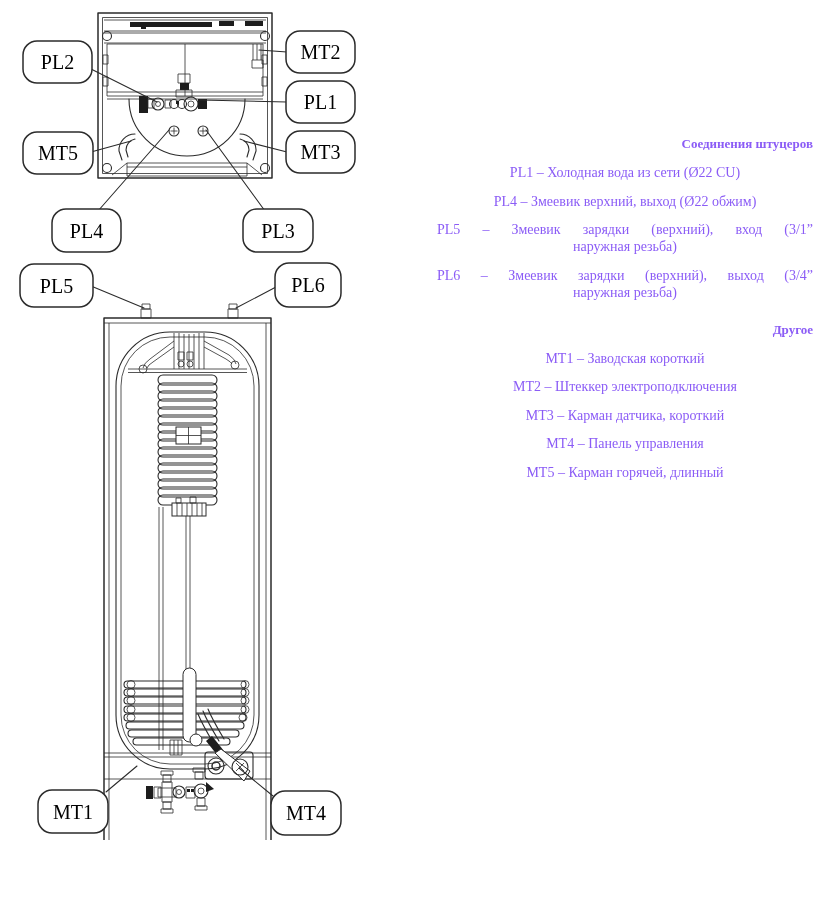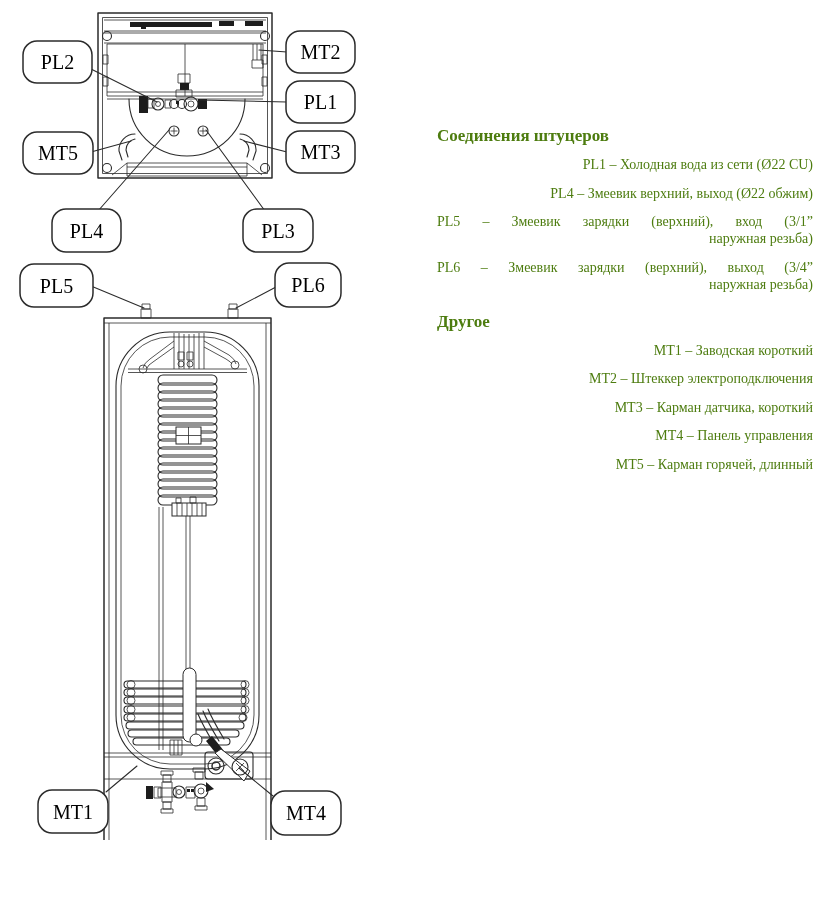--- a/index.html
+++ b/index.html
@@ -1,26 +1,26 @@
 <!DOCTYPE html>
 <html><head>
 <meta charset="utf-8">
 <style>
   html,body{margin:0;padding:0;background:#ffffff;}
   .page{
     position:relative;width:824px;height:840px;background:#ffffff;
-    font-family:"Liberation Serif","DejaVu Serif",serif;color:#4d7c0f;overflow:hidden;
+    font-family:"Liberation Serif","DejaVu Serif",serif;color:#8b5cf6;overflow:hidden;
   }
   .diagram-svg{position:absolute;left:0;top:0;}
   .legend{position:absolute;left:437px;top:122px;width:376px;}
-  .legend h3{font-size:17px;line-height:19px;font-weight:bold;margin:4px 0 11px 0;}
+  .legend h3{font-size:13px;line-height:19px;font-weight:bold;margin:12px 0 11px 0;text-align:right;}
   .legend h3.second{margin-top:19px;}
   .legend p{font-size:14px;line-height:17px;margin:0 0 11.5px 0;text-align:left;}
   .legend p .jline{display:block;text-align:justify;text-align-last:justify;}
-  .legend p .nline{display:block;text-align:right;font-family:Liberation Serif, serif;}
+  .legend p .nline{display:block;text-align:center;font-family:Liberation Serif, serif;}
   
   .ln{stroke:#2b2b2b;fill:none;stroke-width:1.1;stroke-linecap:round;stroke-linejoin:round;}
   .lnb{stroke:#2b2b2b;fill:none;stroke-width:1.5;stroke-linejoin:round;}
   .lnt{stroke:#2b2b2b;fill:none;stroke-width:0.8;stroke-linejoin:round;}
   .fl{fill:#1d1d1d;stroke:none;}
   .wh{fill:#ffffff;stroke:#2b2b2b;stroke-width:1;}
   .callout-box{fill:#ffffff;stroke:#2b2b2b;stroke-width:1.5;}
   .callout-text{font-family:"Liberation Serif","DejaVu Serif",serif;font-size:20px;fill:#000;text-anchor:middle;}
 </style>
 </head>

